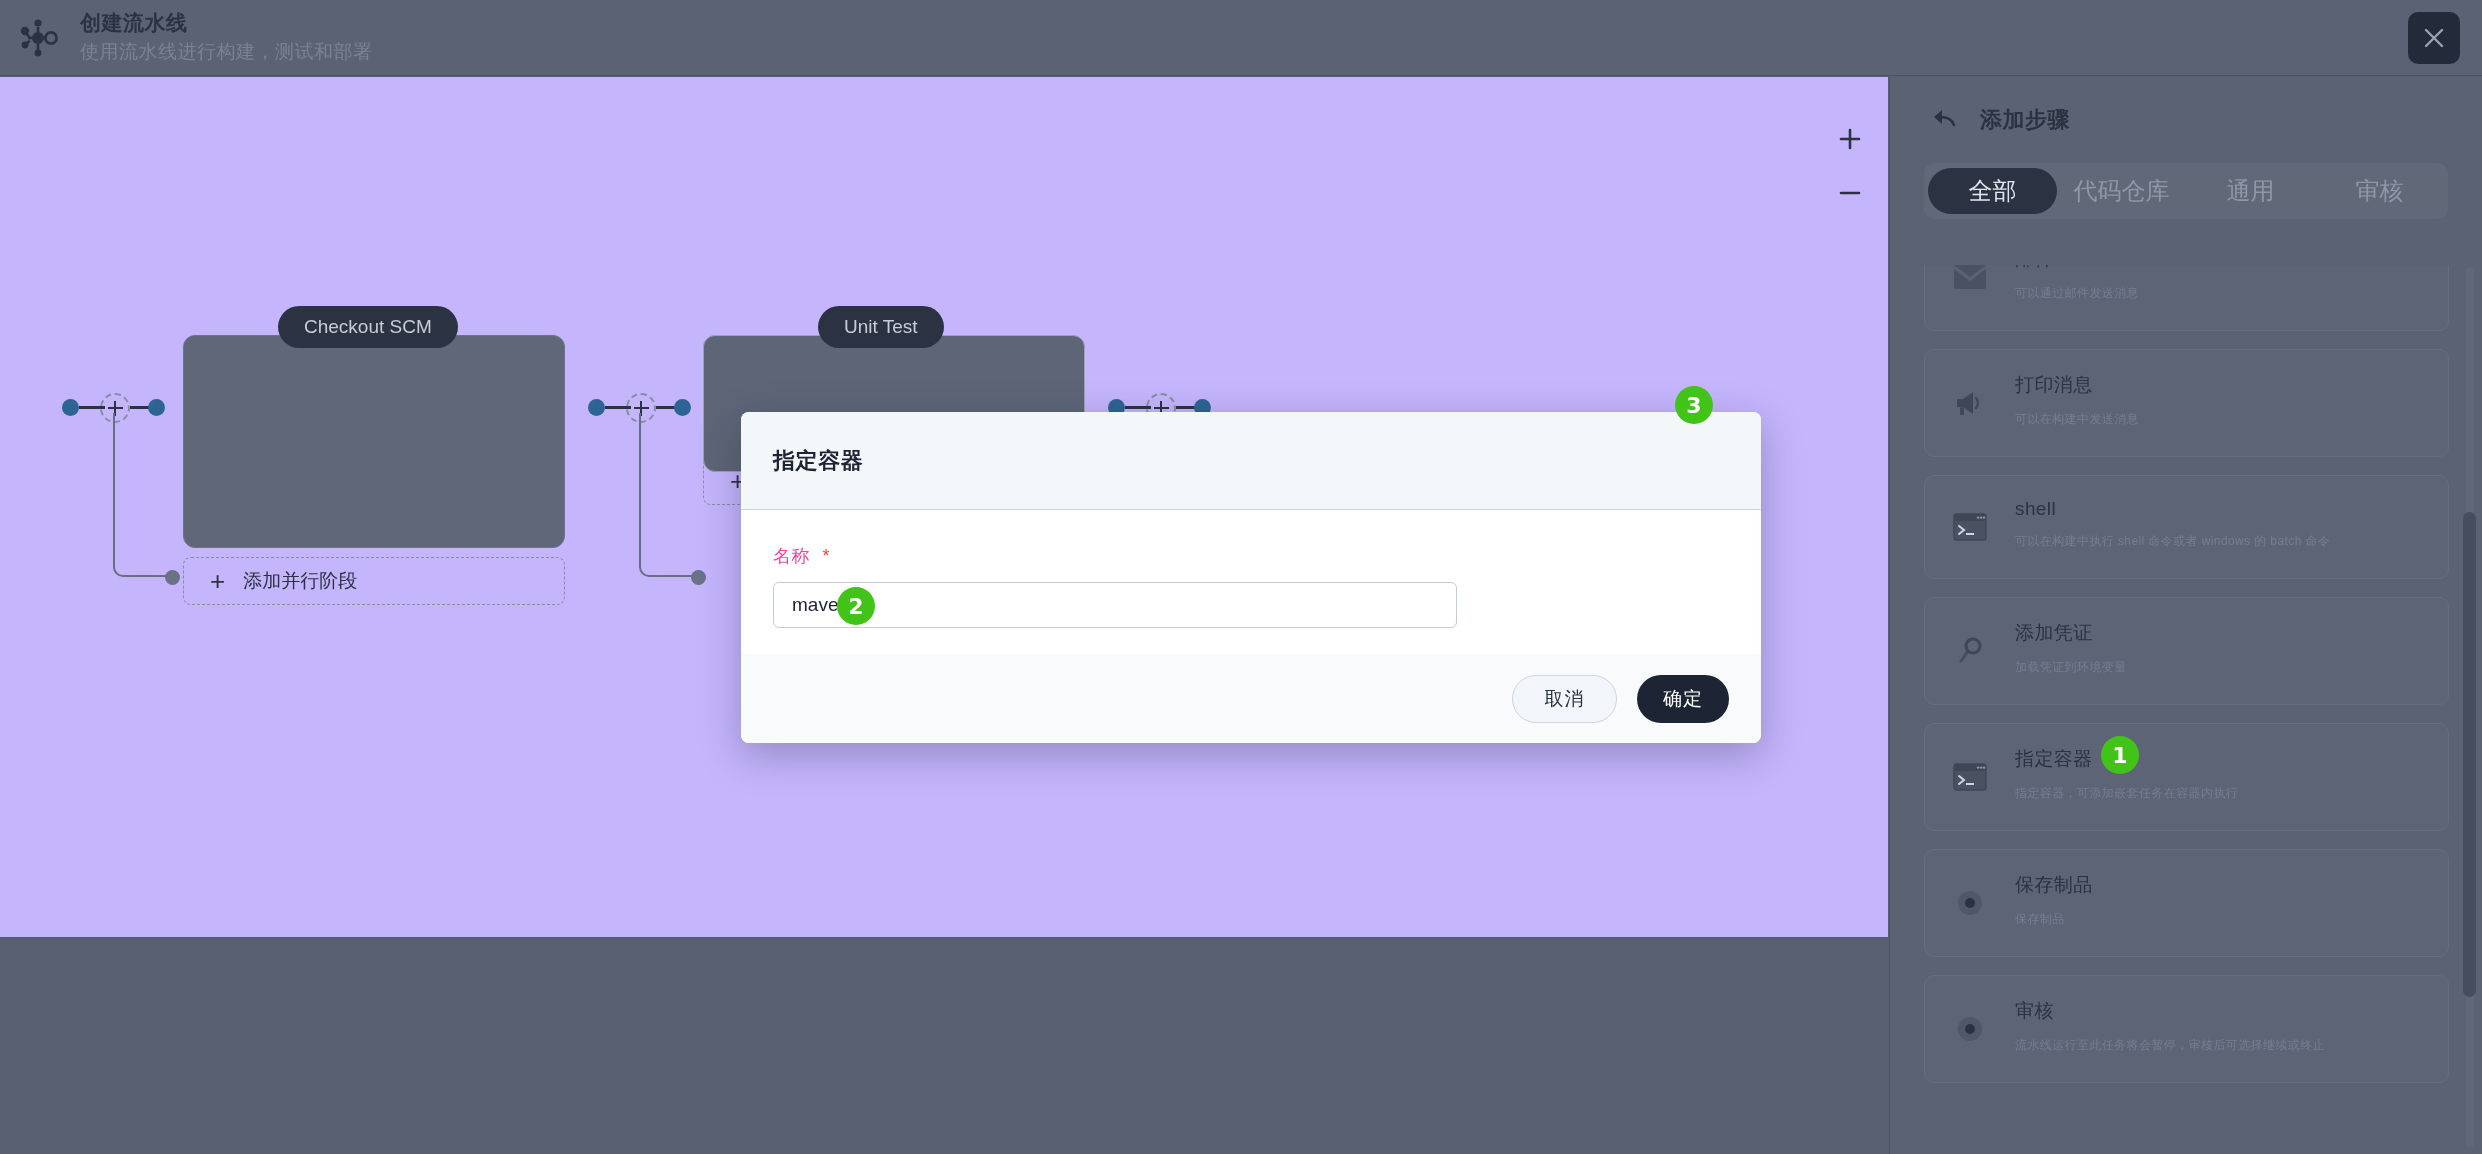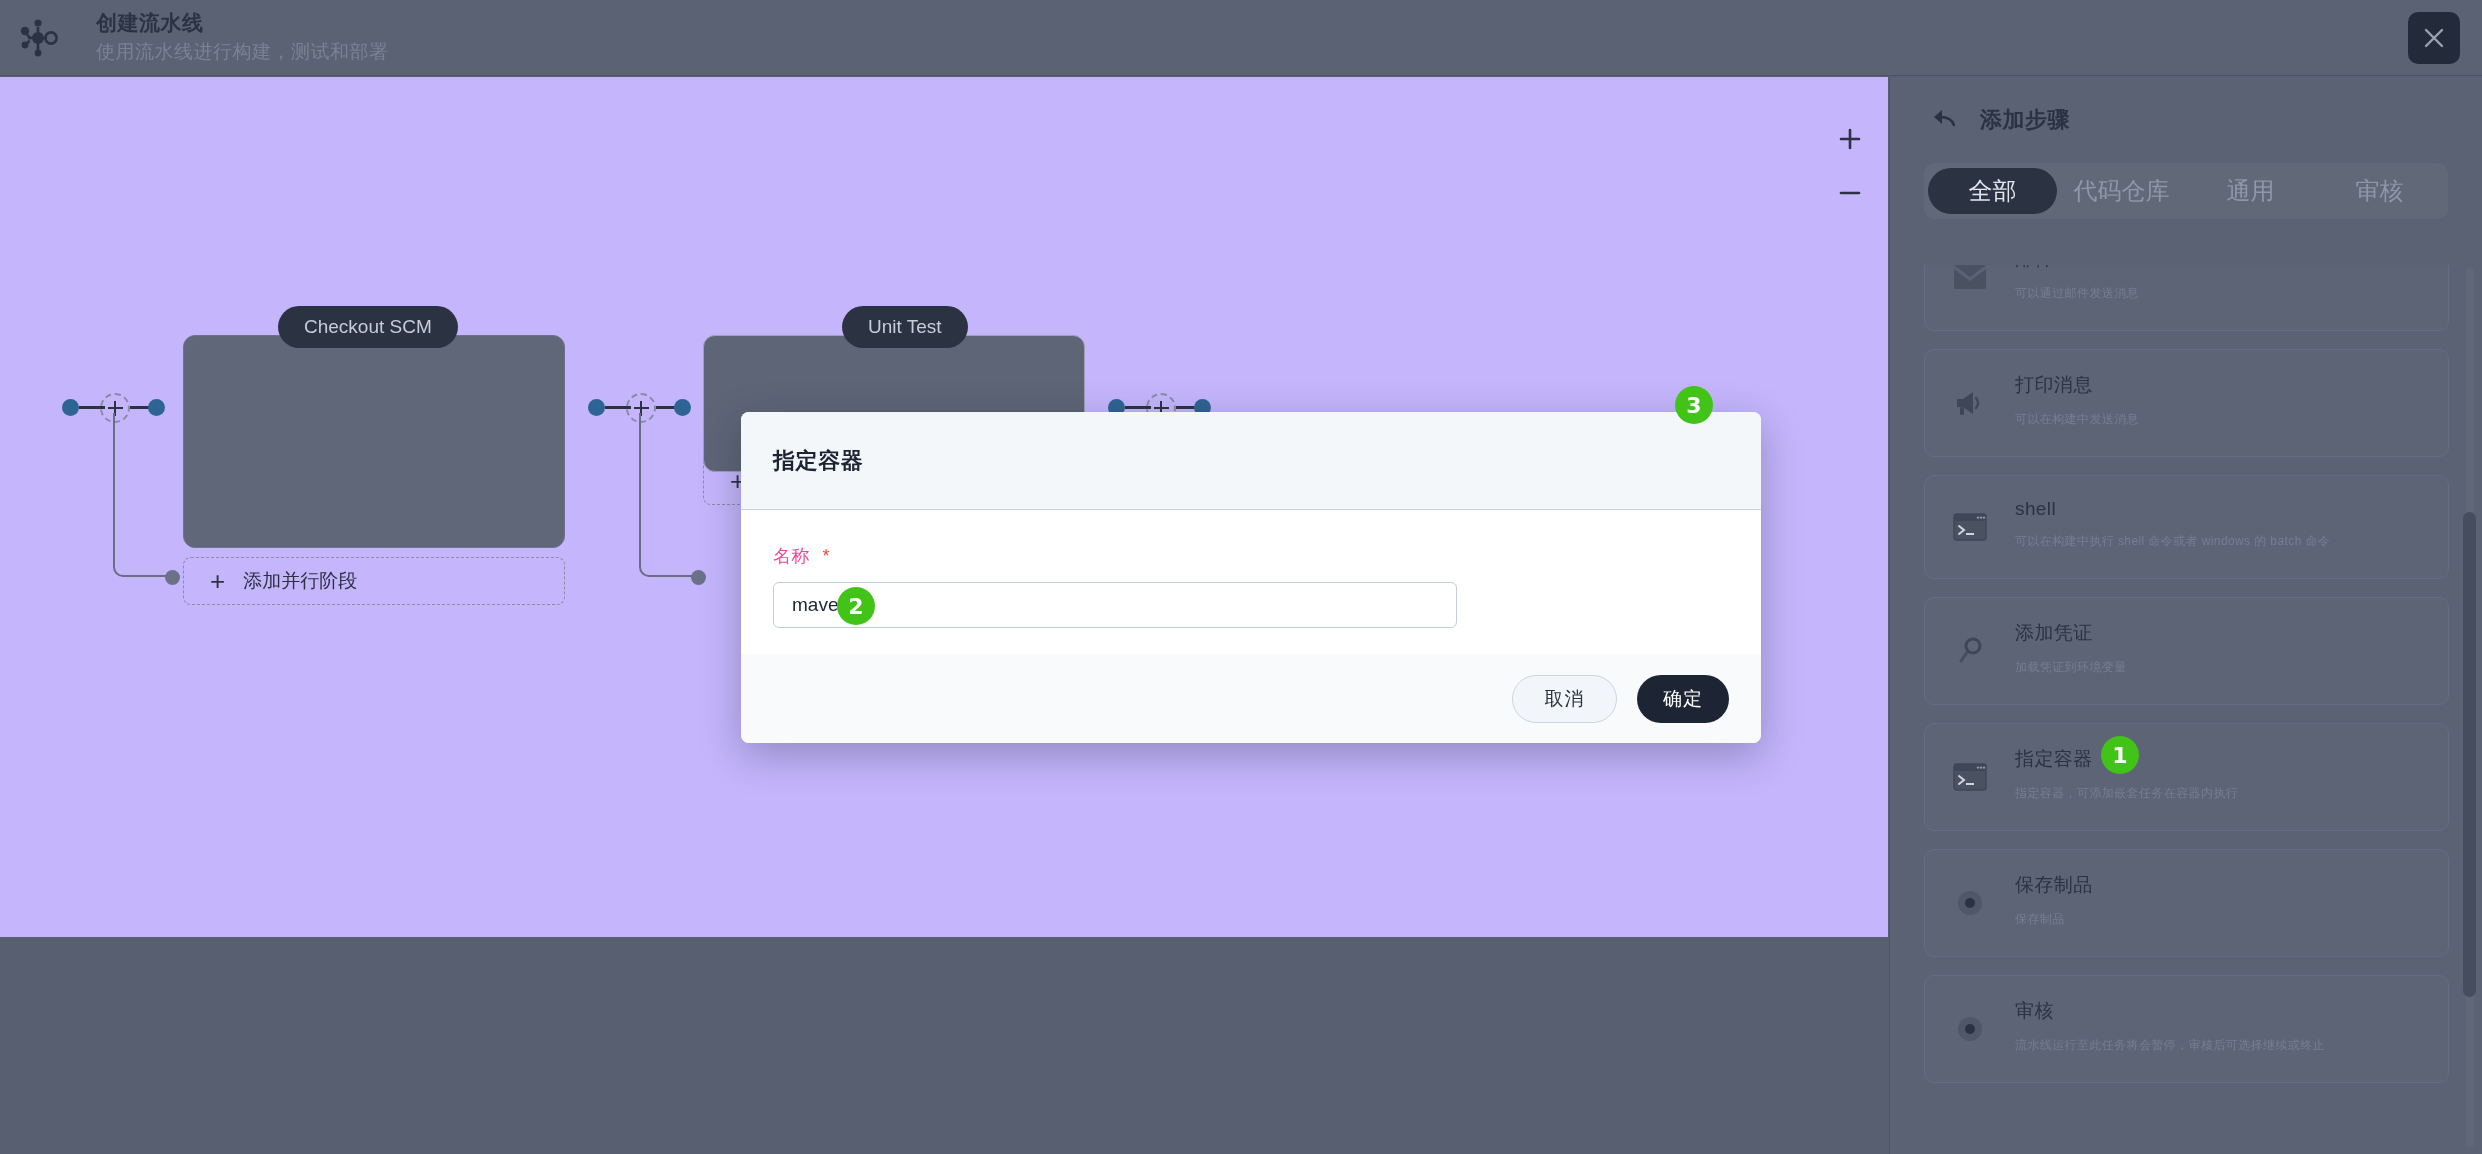--- a/index.html
+++ b/index.html
@@ -19,21 +19,21 @@
   
   #header {
     position: absolute; left: 0; top: 0; width: 2482px; height: 76px;
     display: flex; align-items: center;
     border-bottom: 1px solid #4b5366;
     background: #5a6274;
   }
   #header .logo-wrap {
     width: 76px; height: 76px; display: flex; align-items: center; justify-content: center;
   }
-  #header .titles { display: flex; flex-direction: column; justify-content: center; margin-left: 20px; }
+  #header .titles { display: flex; flex-direction: column; justify-content: center; margin-left: 4px; }
   #header .app-title {
     font-size: 21px; font-weight: 700; color: #2b3342; line-height: 26px; letter-spacing: .5px;
   }
   #header .app-sub {
     font-size: 19px; color: #7a8294; line-height: 26px; margin-top: 3px; letter-spacing: .5px;
   }
   #close-btn {
     position: absolute; right: 22px; top: 12px;
     width: 52px; height: 52px; border-radius: 10px;
     background: #232b3a; display: flex; align-items: center; justify-content: center;
@@ -247,21 +247,21 @@
 
     <div class="node-dot" style="left:588px; top:322px;"></div>
     <div class="node-line" style="left:605px; top:329px; width:26px;"></div>
     <div class="plus-node" style="left:626px; top:316px;"></div>
     <div class="node-line" style="left:656px; top:329px; width:26px;"></div>
     <div class="node-dot" style="left:674px; top:322px;"></div>
     <div class="branch-path" style="left:639px; top:336px; width:58px; height:164px;"></div>
     <div class="branch-dot" style="left:691px; top:493px;"></div>
 
     <div class="stage-box selected" style="left:703px; top:258px; width:382px; height:137px;"></div>
-    <div class="stage-label" style="left:842px; top:229px;">Unit Test</div>
+    <div class="stage-label" style="left:818px; top:229px;">Unit Test</div>
     <div class="dash-btn" style="left:725px; top:293px; width:339px; height:48px;">
       <span class="plus-glyph">+</span>
       <span>添加步骤</span>
     </div>
     <div class="dash-btn" style="left:703px; top:380px; width:382px; height:48px;">
       <span class="plus-glyph">+</span>
       <span>添加并行阶段</span>
     </div>
 
     <div class="node-dot" style="left:1108px; top:322px;"></div>

